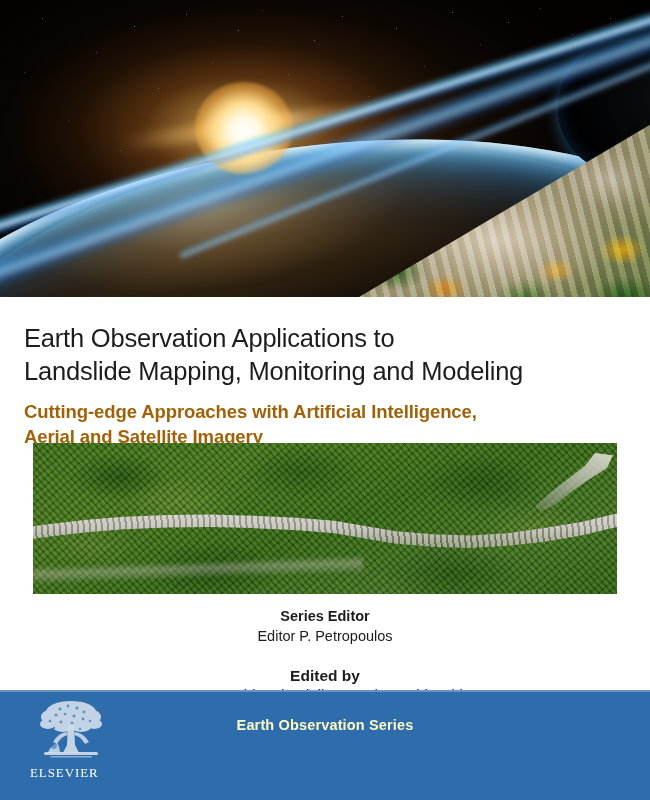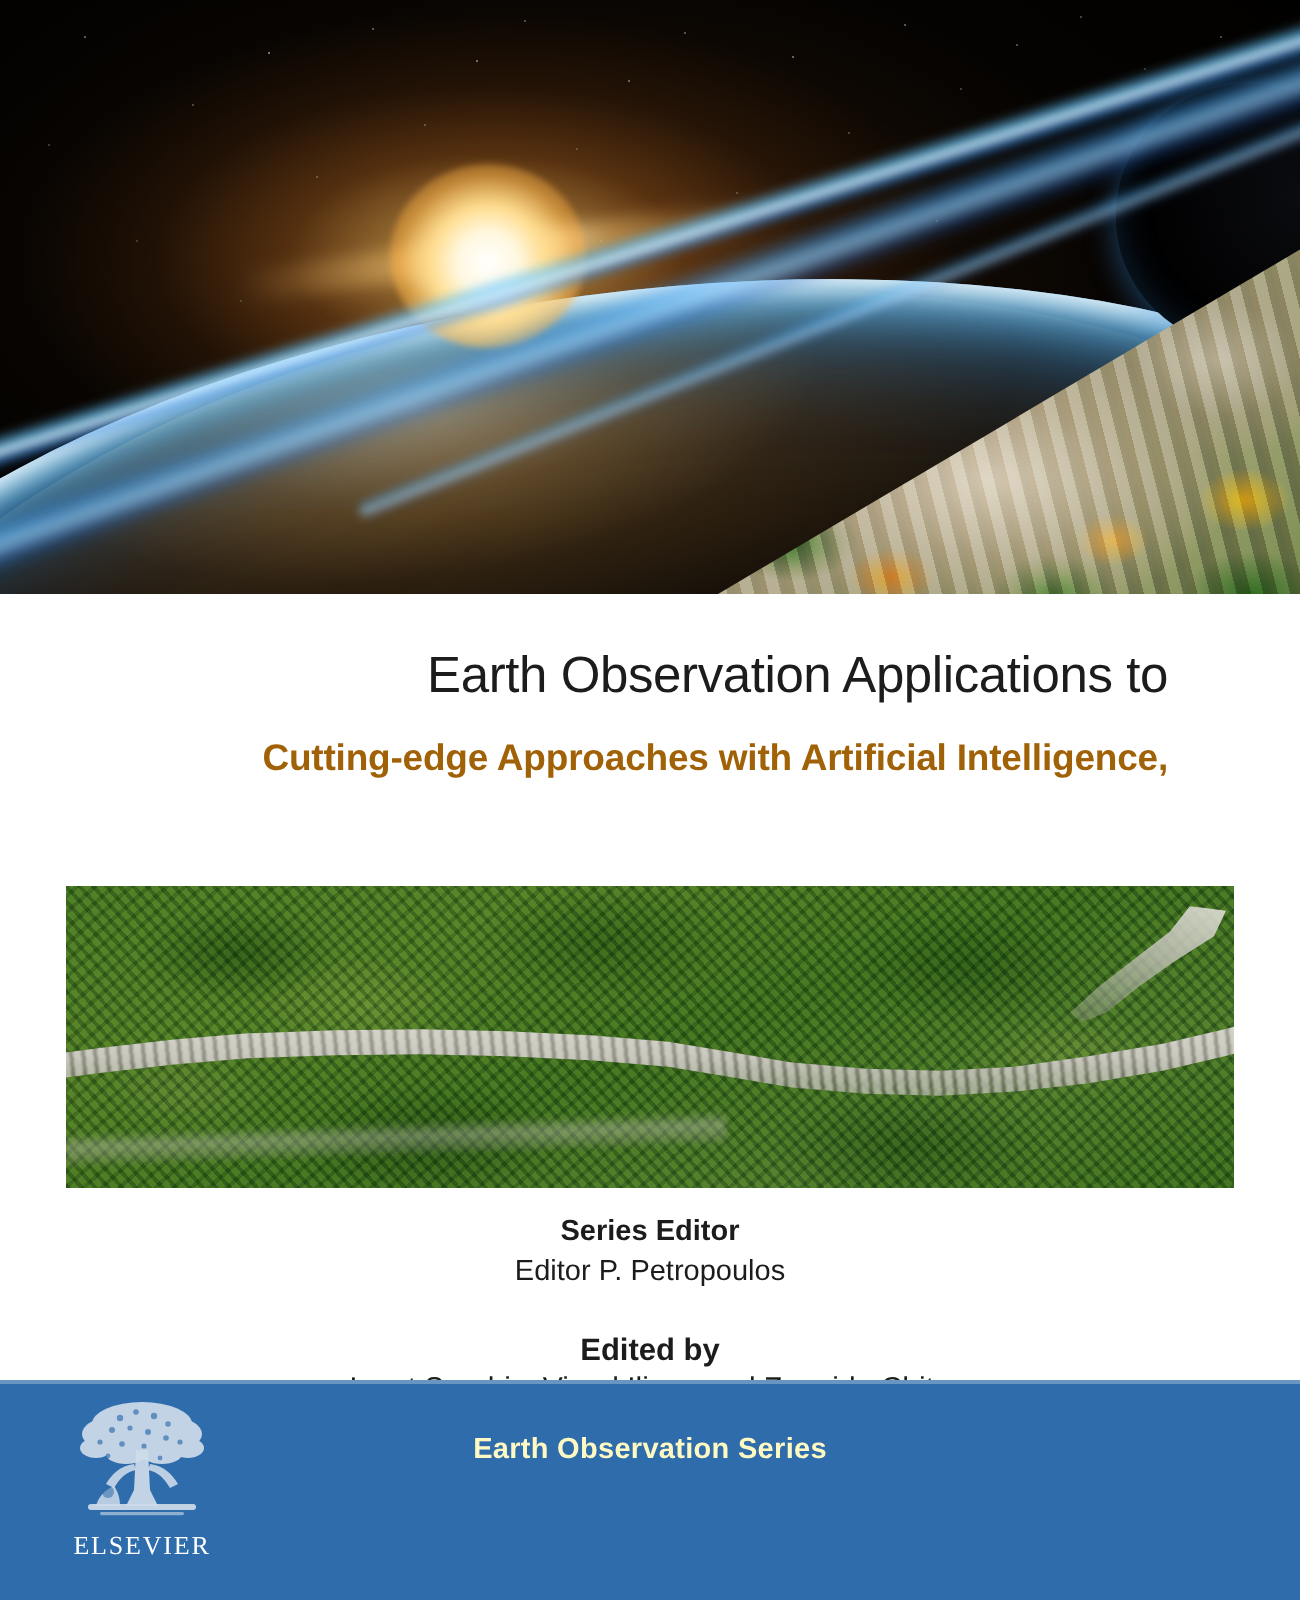--- a/index.html
+++ b/index.html
@@ -250,21 +250,22 @@
     height: 6px;
     background: #ffffff;
   }
 
   
   .title-block {
     position: absolute;
     left: 0;
     top: 322px;
     width: 584px;
-    text-align: right;
+    text-align: left;
+    padding-left: 24px;
   }
   .title {
     font-size: 25.5px;
     line-height: 33px;
     font-weight: 400;
     color: #1c1c1c;
     letter-spacing: -0.2px;
     margin: 0;
   }
   .subtitle {
@@ -441,21 +442,21 @@
     left: 30px;
     top: 9px;
     width: 82px;
     height: 88px;
   }
   .elsevier-wordmark {
     position: absolute;
     left: 0;
     top: 66px;
     width: 82px;
-    text-align: center;
+    text-align: left;
     font-family: "Liberation Serif", serif;
     font-size: 13px;
     font-weight: 400;
     letter-spacing: 0.9px;
     color: #ffffff;
   }
 </style>
 </head>
 <body>
 
@@ -505,23 +506,25 @@
     <div class="beam beam-b"></div>
     <div class="beam beam-a"></div>
     <div class="beam beam-c"></div>
 
     <div class="header-cut"></div>
   </div>
 
   <div class="title-block">
     <h1 class="title">
       <span>Earth Observation Applications to</span><br>
+      <span>Landslide Mapping, Monitoring and Modeling</span>
     </h1>
     <div class="subtitle">
       <span>Cutting-edge Approaches with Artificial Intelligence,</span><br>
+      <span>Aerial and Satellite Imagery</span>
     </div>
   </div>
 
   <div class="center-photo">
     <div class="center-terrain"></div>
     <div class="debris-track"></div>
     <div class="debris-flow"></div>
     <div class="debris-branch"></div>
   </div>
 

